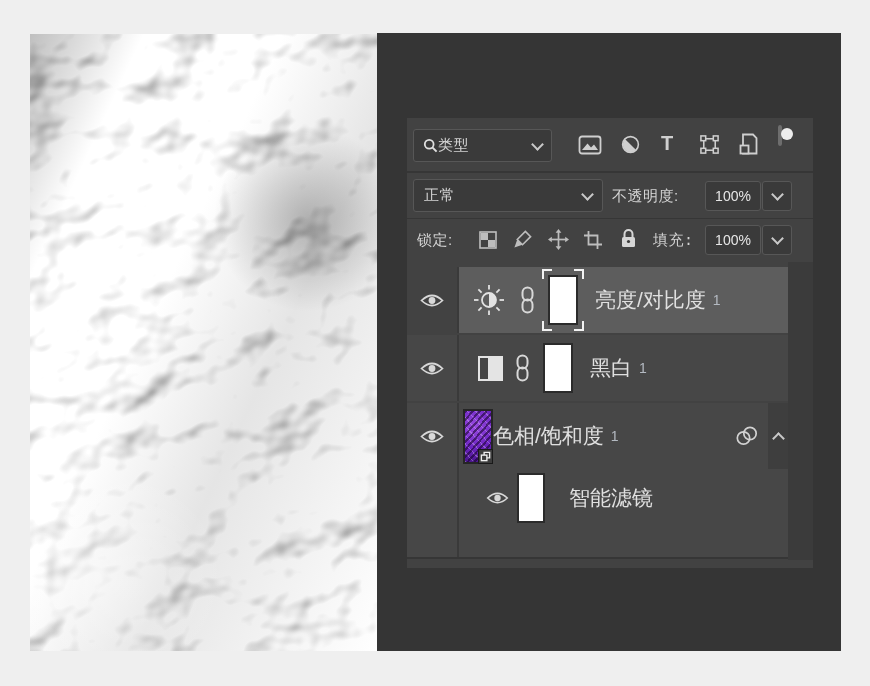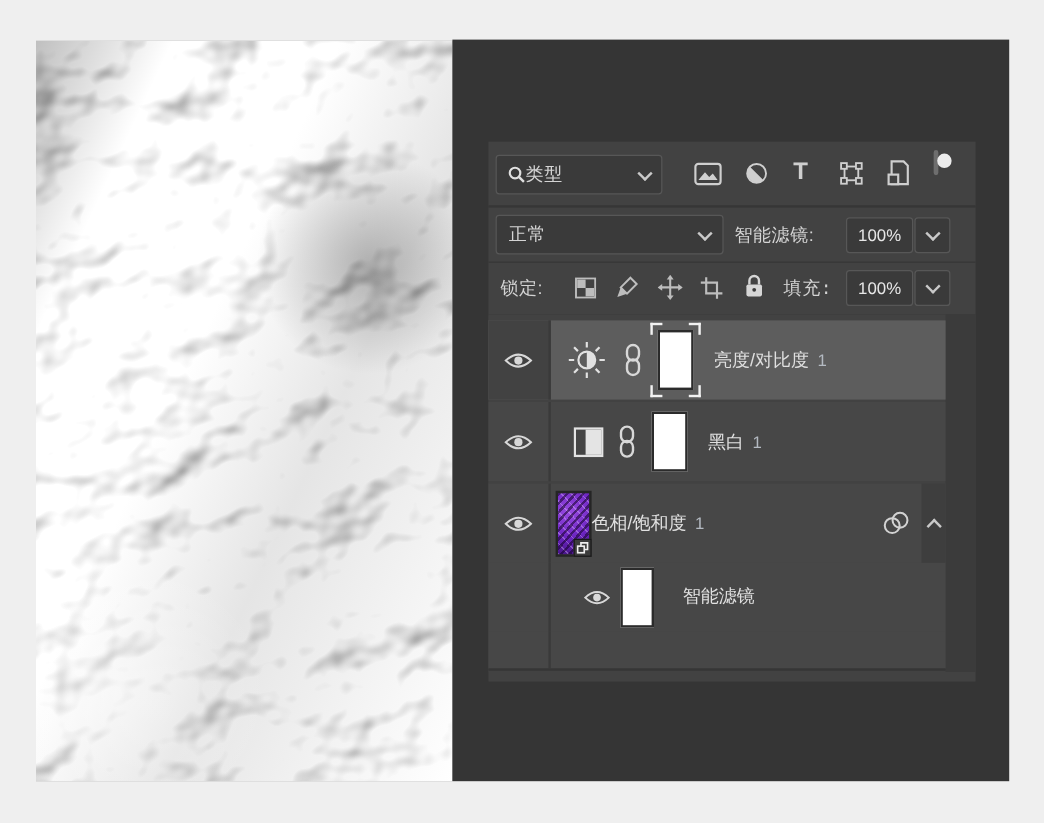--- a/index.html
+++ b/index.html
@@ -34,21 +34,21 @@
   .rowbody{position:relative;flex:1;display:flex;align-items:center;}
   .sel{background:#5d5d5d;}
   .sel .eyecell{background:#424242;}
   .thumb-mask{width:30px;height:50px;background:#ffffff;border:2px solid #2b2b2b;box-sizing:border-box;}
   .bracketbox{position:relative;width:42px;height:62px;display:flex;align-items:center;justify-content:center;}
   .corner{position:absolute;width:8px;height:8px;}
   .c-tl{left:0;top:0;border-left:2px solid #f2f2f2;border-top:2px solid #f2f2f2;}
   .c-tr{right:0;top:0;border-right:2px solid #f2f2f2;border-top:2px solid #f2f2f2;}
   .c-bl{left:0;bottom:0;border-left:2px solid #f2f2f2;border-bottom:2px solid #f2f2f2;}
   .c-br{right:0;bottom:0;border-right:2px solid #f2f2f2;border-bottom:2px solid #f2f2f2;}
-  .lname{font-size:15px;color:#e0e0e0;white-space:nowrap;text-align:center;}
+  .lname{font-size:21px;color:#e0e0e0;white-space:nowrap;text-align:center;}
   .lsuffix{font-size:14px;color:#b4bac2;margin-left:7px;}
   .purple-thumb{position:relative;width:30px;height:55px;border:2px solid #252525;box-sizing:border-box;
      background:
        repeating-linear-gradient(132deg, rgba(20,0,40,0.55) 0 2px, rgba(255,255,255,0) 2px 5px),
        repeating-linear-gradient(47deg, rgba(230,200,255,0.35) 0 1px, rgba(255,255,255,0) 1px 6px),
        radial-gradient(circle at 35% 30%, #9a4ce2, #6b24c0 55%, #41127e);}
   .so-badge{position:absolute;right:-2px;bottom:-2px;width:15px;height:15px;background:#3c3c3c;
             border:1px solid #191919;box-sizing:border-box;display:flex;align-items:center;justify-content:center;}
   .caretcell{width:20px;min-width:20px;background:#3e3e3e;display:flex;align-items:center;justify-content:center;}
   .toggle{position:relative;width:18px;height:34px;border:2px solid #6e6e6e;border-radius:10px;
@@ -127,21 +127,21 @@
         <span class="knob"></span>
       </span>
     </div>
     <div class="hline" style="top:53px;"></div>
 
     <div class="abs" style="left:0;top:55px;width:406px;height:45px;">
       <div class="field" style="left:6px;top:6px;width:190px;height:33px;padding:12px 10px;">
         <span class="cn">正常</span>
         <span class="chev" style="margin-left:auto;margin-top:-3px;"></span>
       </div>
-      <span class="cn abs" style="left:205px;top:14px;">智能滤镜:</span>
+      <span class="cn abs" style="left:205px;top:14px;">不透明度:</span>
       <div class="field" style="left:298px;top:8px;width:56px;height:30px;justify-content:center;">
         <span class="val">100%</span>
       </div>
       <div class="field" style="left:355px;top:8px;width:30px;height:30px;justify-content:center;">
         <span class="chev" style="margin-top:-3px;"></span>
       </div>
     </div>
     <div class="hline" style="top:100px;height:1px;"></div>
 
     <div class="abs" style="left:0;top:101px;width:406px;height:43px;">

